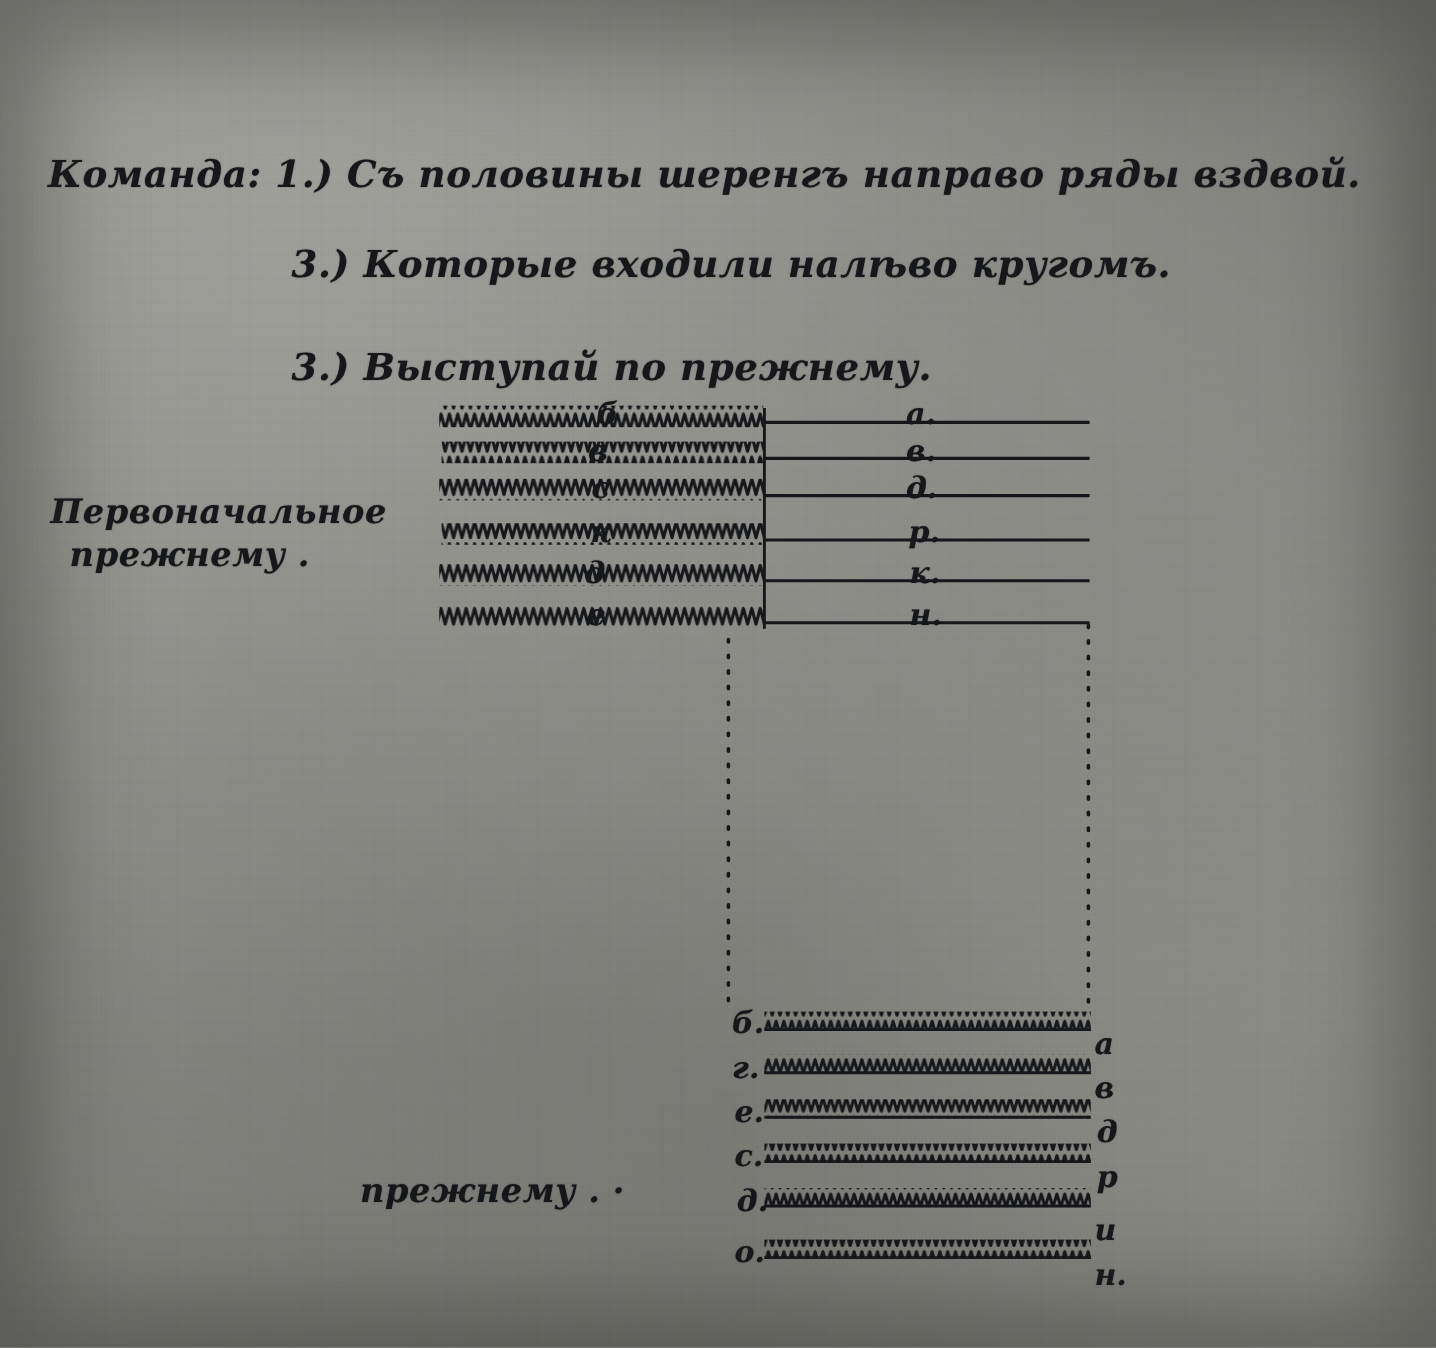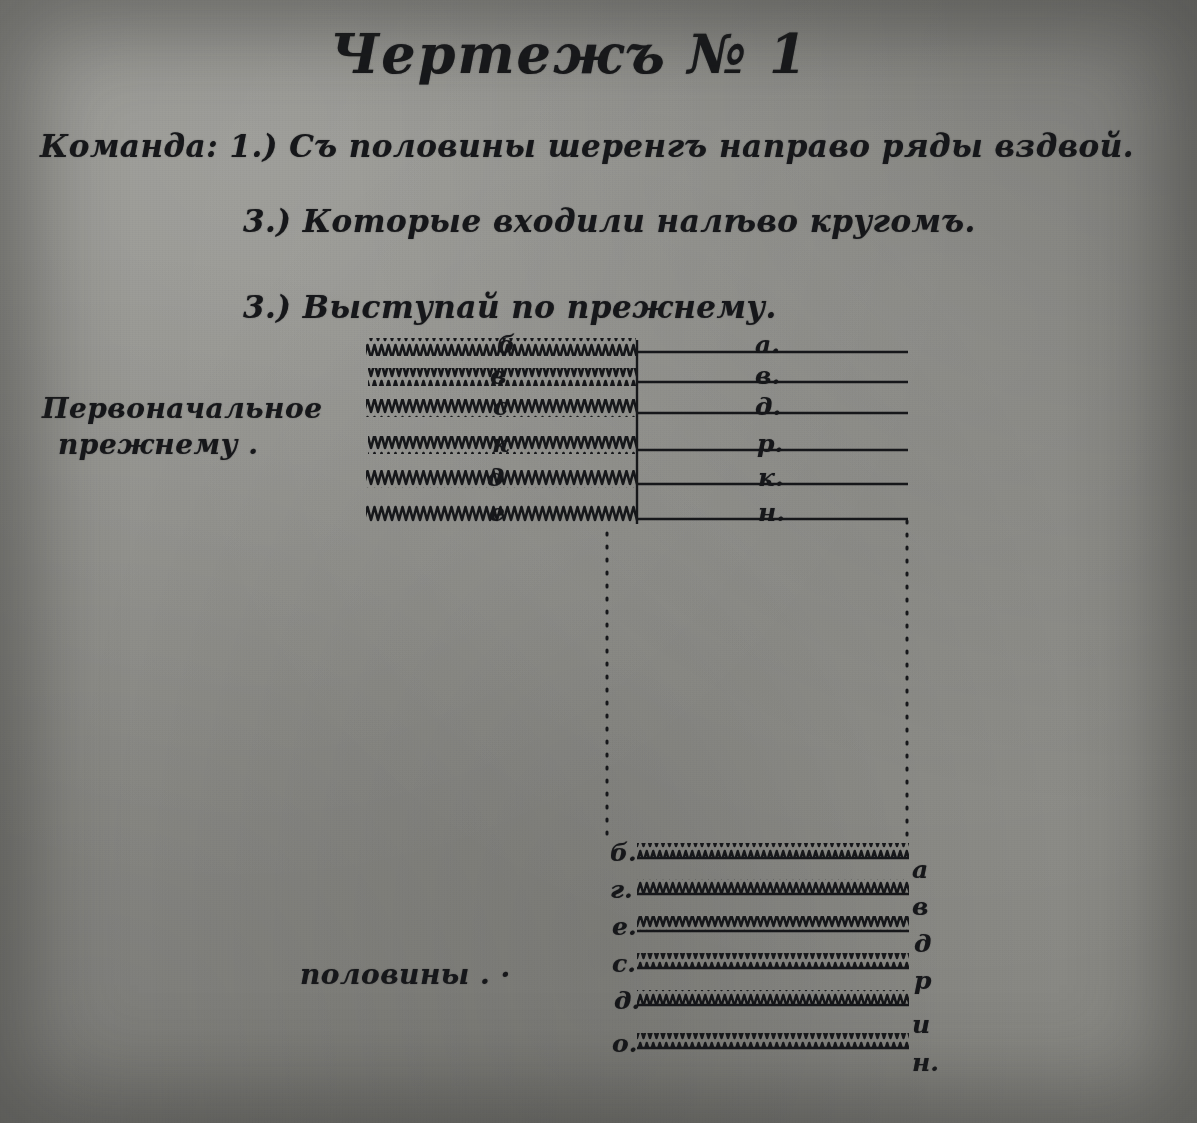--- a/index.html
+++ b/index.html
@@ -64,20 +64,21 @@
     letter-spacing: 0.5px;
   }
   #cmd1 { left: 40px;  top: 128px; }
   #cmd2 { left: 243px; top: 203px; }
   #cmd3 { left: 243px; top: 265px; margin-top: 24px; }
 
   .caption {
     font-size: 28px;
     font-weight: 600;
     letter-spacing: 0.5px;
+    margin-top: 18px;
   }
   #cap-init-1 { left: 42px;  top: 392px; }
   #cap-init-2 { left: 58px;  top: 428px; }
   #cap-fin-1  { left: 258px; top: 920px; }
   #cap-fin-2  { left: 300px; top: 958px; }
 
   
   #diagram {
     position: absolute;
     inset: 0;
@@ -92,28 +93,27 @@
     text-shadow: 0 0 1px rgba(20,20,22,0.5);
   }
 </style>
 </head>
 <body>
 
 <div id="page">
   <div id="paper"></div>
   <div id="grain"></div>
 
-  <div class="ink" id="title">Чертежъ № 1</div>
   <div class="ink cmd" id="cmd1">Команда: 1.) Съ половины шеренгъ направо ряды вздвой.</div>
   <div class="ink cmd" id="cmd2">3.) Которые входили налѣво кругомъ.</div>
   <div class="ink cmd" id="cmd3">3.) Выступай по прежнему.</div>
 
   <div class="ink caption" id="cap-init-1">Первоначальное</div>
   <div class="ink caption" id="cap-init-2">прежнему .</div>
-  <div class="ink caption" id="cap-fin-2">половины . ·</div>
+  <div class="ink caption" id="cap-fin-2">прежнему . ·</div>
 
   <svg id="diagram" viewBox="0 0 1197 1123" width="1197" height="1123">
     <defs>
 
       <pattern id="zig" x="0" y="0" width="14" height="18" patternUnits="userSpaceOnUse">
         <path d="M0 16 L3.5 3 L7 16 L10.5 3 L14 16" fill="none" stroke="#16171a" stroke-width="2.6" stroke-linecap="round" stroke-linejoin="round"></path>
       </pattern>
       <pattern id="zig2" x="0" y="0" width="13" height="16" patternUnits="userSpaceOnUse">
         <path d="M0 14 L3.25 3 L6.5 14 L9.75 3 L13 14" fill="none" stroke="#16171a" stroke-width="2.5" stroke-linecap="round" stroke-linejoin="round"></path>
       </pattern>

